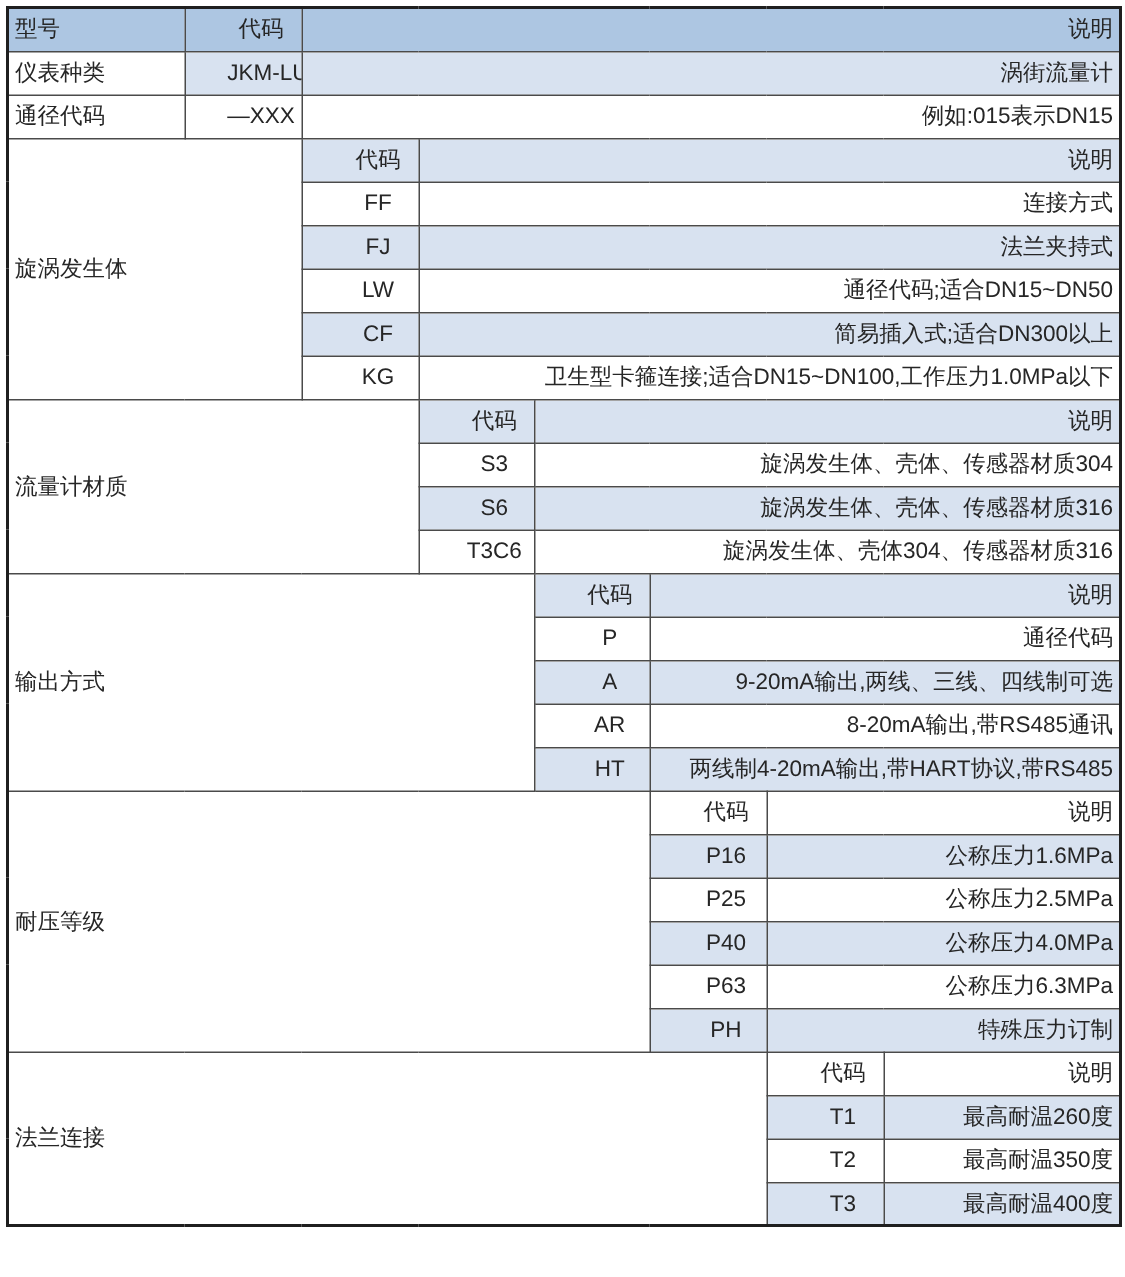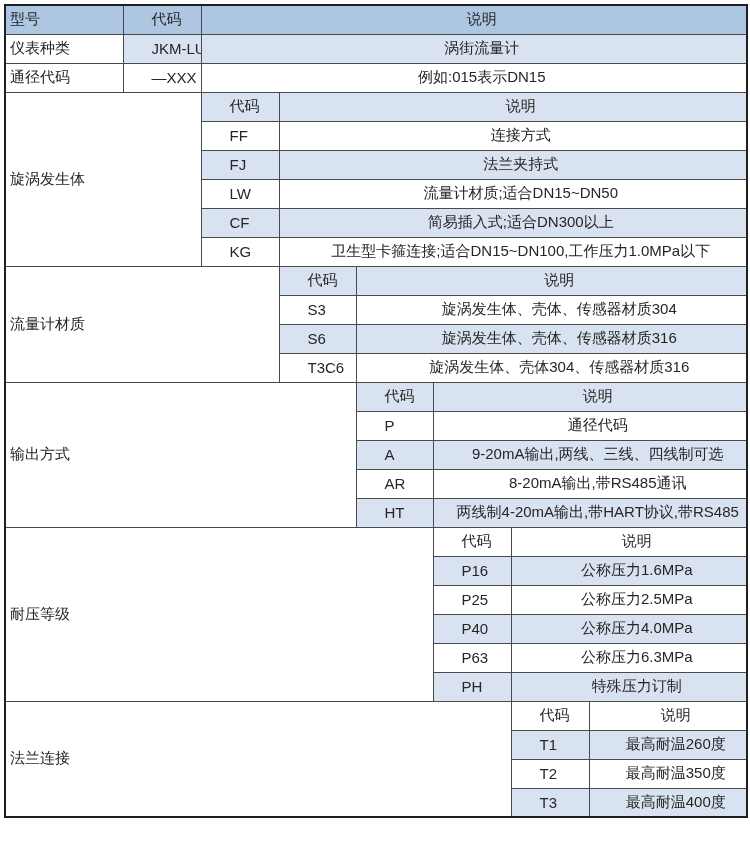--- a/index.html
+++ b/index.html
@@ -28,22 +28,22 @@
     height:29px;
     font-size:15px;
     padding:0 4px;
     overflow:hidden;
     white-space:nowrap;
     background:#ffffff;
   }
   tr.hdr td{background:var(--header-blue);}
   tr.blue td.code, tr.blue td.desc{background:var(--stripe-blue);}
   td.lbl{text-align:left;background:#ffffff;}
-  td.code{padding-left:28px;}
-  td.desc{text-align:center;padding-left:20px;}
+  td.code{text-align:center;padding-left:28px;}
+  td.desc{text-align:right;padding-left:20px;}
 </style>
 </head>
 <body>
 
 <table class="spec">
   <colgroup>
     <col style="width:118px">
       <col style="width:78px">
       <col style="width:78px">
       <col style="width:77px">
@@ -80,21 +80,21 @@
   <tr>
     <td class="code">FF</td>
     <td class="desc" colspan="5">连接方式</td>
   </tr>
   <tr class="blue">
     <td class="code">FJ</td>
     <td class="desc" colspan="5">法兰夹持式</td>
   </tr>
   <tr>
     <td class="code">LW</td>
-    <td class="desc" colspan="5">流量计材质;适合DN15~DN50</td>
+    <td class="desc" colspan="5">通径代码;适合DN15~DN50</td>
   </tr>
   <tr class="blue">
     <td class="code">CF</td>
     <td class="desc" colspan="5">简易插入式;适合DN300以上</td>
   </tr>
   <tr>
     <td class="code">KG</td>
     <td class="desc" colspan="5">卫生型卡箍连接;适合DN15~DN100,工作压力1.0MPa以下</td>
   </tr>
 

